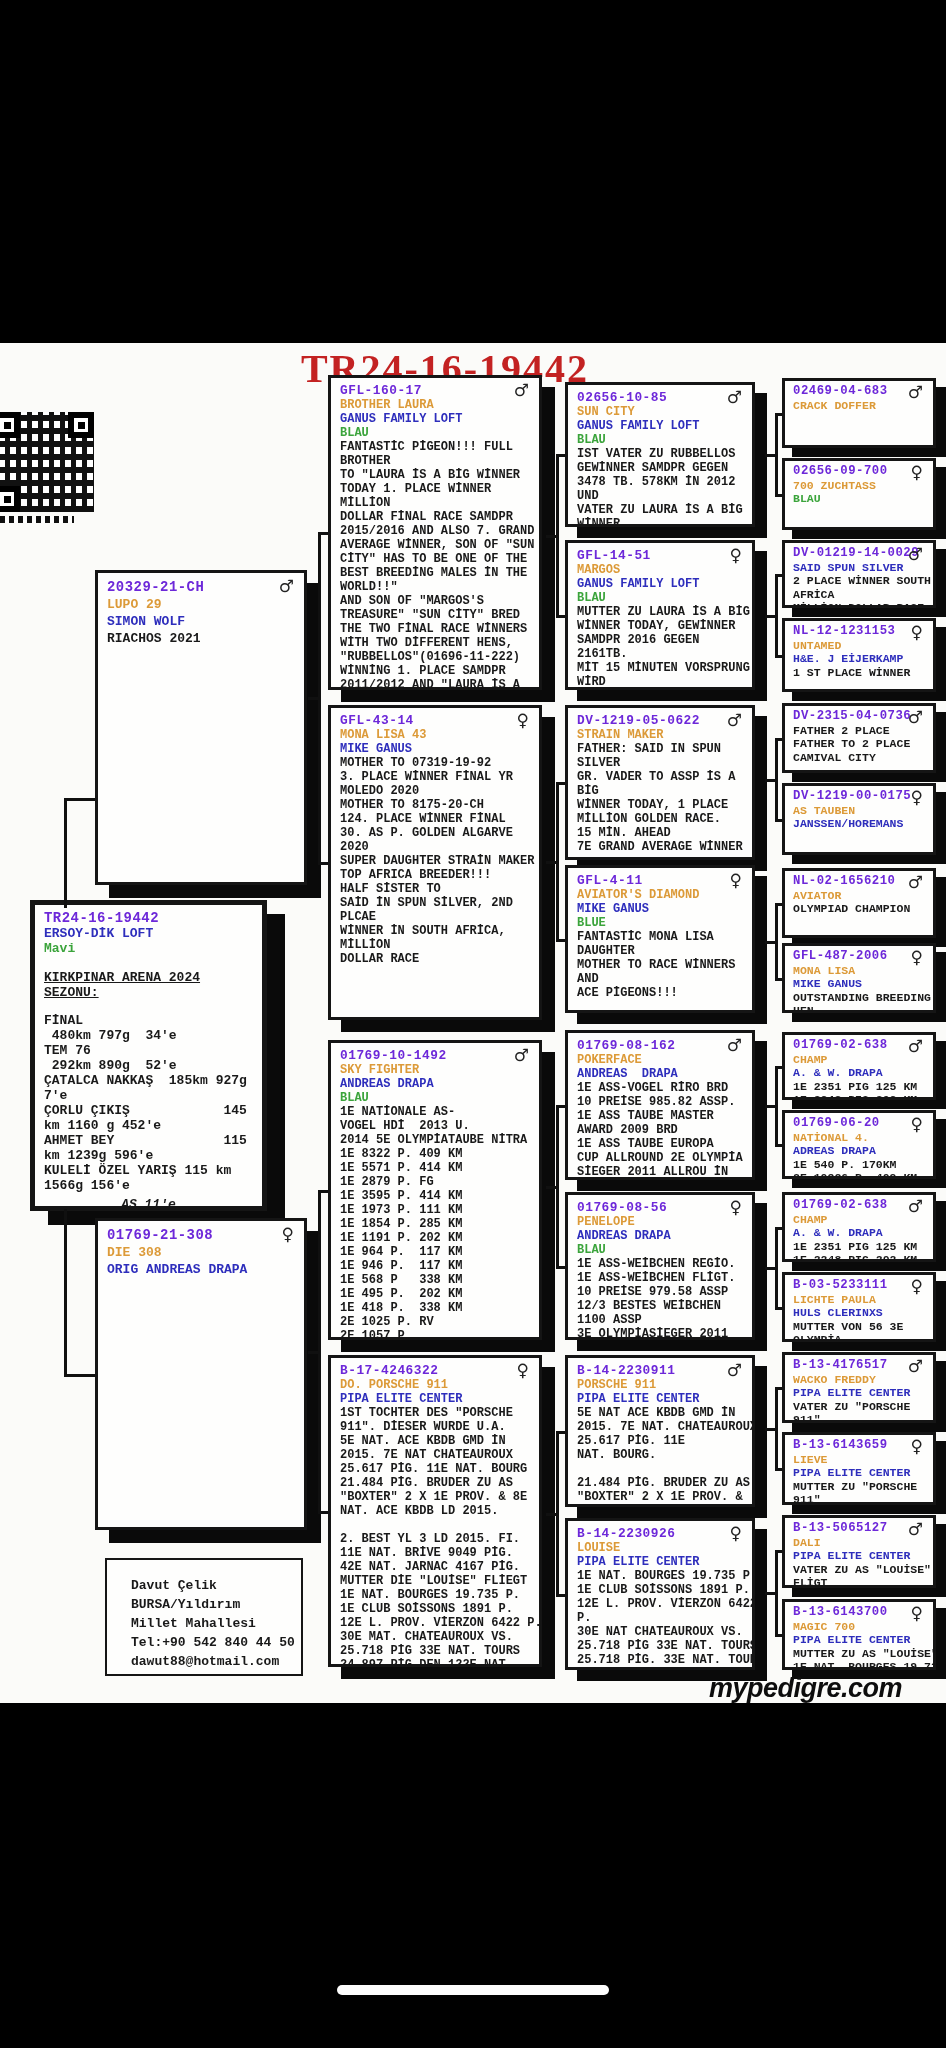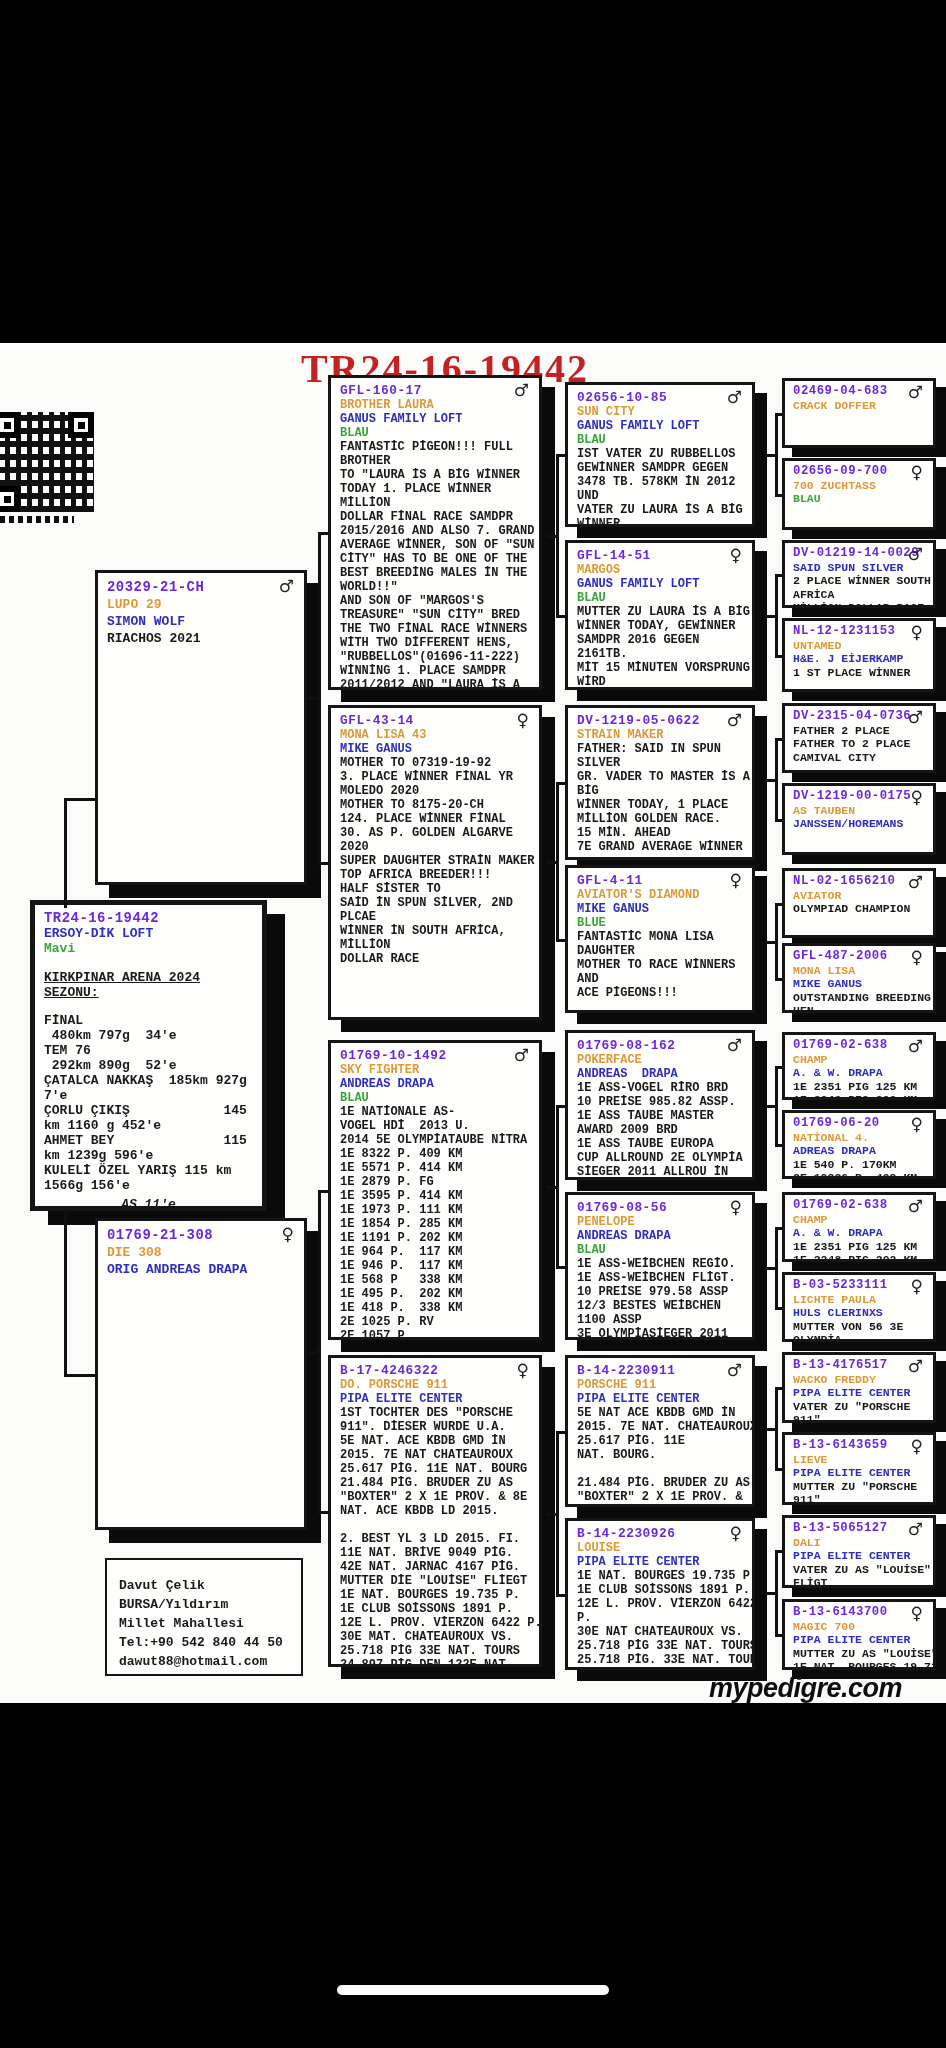--- a/index.html
+++ b/index.html
@@ -21,21 +21,21 @@
   .qr-bar{position:absolute;left:0;top:173px;width:74px;height:7px;
       background:repeating-linear-gradient(90deg,#111 0 5px,#fff 5px 9px);}
   
   .pbox{position:absolute;background:#fefefd;border:3px solid #151515;box-sizing:border-box;
         overflow:hidden;padding:6px 9px;color:#191919;font-weight:bold;}
   .g1{box-shadow:14px 13px 0 #0a0a0a;font-size:13px;line-height:17px;}
   .main{box-shadow:18px 14px 0 #0a0a0a;border-width:5px;font-size:13px;line-height:15px;}
   .g2{box-shadow:13px 12px 0 #0a0a0a;font-size:12px;line-height:14px;}
   .g3{box-shadow:12px 11px 0 #0a0a0a;font-size:12px;line-height:14px;}
   .g4{box-shadow:10px 9px 0 #0a0a0a;font-size:11.5px;line-height:13.5px;padding:4px 8px;}
-  .contactbox{box-shadow:none;border-width:2px;font-size:13px;line-height:19px;padding:16px 12px;}
+  .contactbox{box-shadow:none;border-width:2px;font-size:13px;line-height:19px;padding:16px 24px;}
   .ring{color:#6d28d9;font-size:1.07em;letter-spacing:.5px;white-space:pre;}
   .bname{color:#dc9a38;white-space:pre;}
   .loft{color:#2e2ebc;white-space:pre;}
   .colr{color:#3ba43b;white-space:pre;}
   .ln{white-space:pre;}
   .sex{position:absolute;right:10px;top:5px;color:#222;font-size:17px;font-weight:bold;
        font-family:"DejaVu Sans",sans-serif;}
   .bheading{text-decoration:underline;margin:14px 0 13px 0;white-space:pre-line;}
   .bfootnote{text-decoration:underline;font-style:italic;margin-top:4px;text-align:center;}
   
@@ -219,21 +219,21 @@
           <div class="ln">2161TB.</div>
           <div class="ln">MİT 15 MİNUTEN VORSPRUNG</div>
           <div class="ln">WİRD</div>
         </div>
         <div class="pbox g3" style="left: 565px; top: 362px; width: 190px; height: 155px;">
     <span class="sex">♂</span>
     <div class="ring">DV-1219-05-0622</div>
   <div class="bname">STRAIN MAKER</div>
           <div class="ln">FATHER: SAID IN SPUN</div>
           <div class="ln">SILVER</div>
-          <div class="ln">GR. VADER TO MASTER İS A</div>
+          <div class="ln">GR. VADER TO ASSP İS A</div>
           <div class="ln">BİG</div>
           <div class="ln">WİNNER TODAY, 1 PLACE</div>
           <div class="ln">MİLLİON GOLDEN RACE.</div>
           <div class="ln">15 MİN. AHEAD</div>
           <div class="ln">7E GRAND AVERAGE WİNNER</div>
         </div>
         <div class="pbox g3" style="left: 565px; top: 522px; width: 190px; height: 148px;">
     <span class="sex">♀</span>
     <div class="ring">GFL-4-11</div>
   <div class="bname">AVIATOR'S DIAMOND</div>

